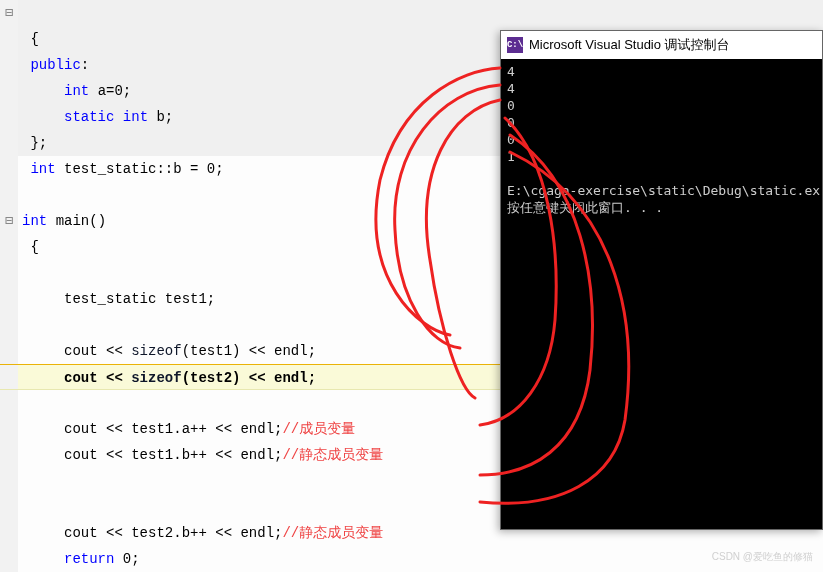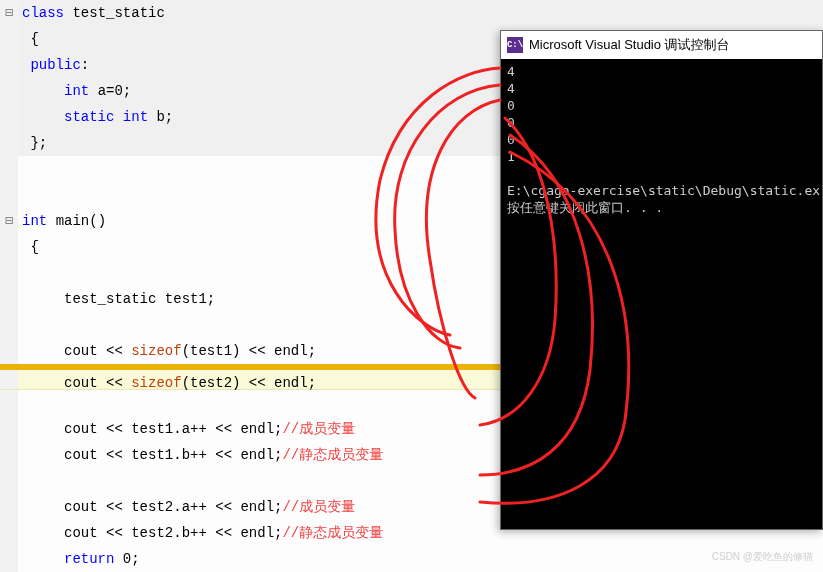--- a/index.html
+++ b/index.html
@@ -35,27 +35,28 @@
       user-select: none;
     }
     .code {
       padding-left: 4px;
     }
     .highlight-block {
       background: #f0f0f0;
     }
     .highlight-line {
       background: #fafad8;
-      border-top: 6px solid #eab308;
+      border-top: 1px solid #eab308;
       border-bottom: 1px solid #e8e8b0;
+      font-weight: bold;
     }
     .kw { color: #0000ff; }
     .op { color: #000; }
     .ident { color: #000; }
-    .func { color: #c2410c; }
+    .func { color: #0f172a; }
     .comment { color: #ef4444; }
     .console-window {
       position: absolute;
       left: 500px;
       top: 30px;
       width: 323px;
       height: 500px;
       background: #000;
       border: 1px solid #666;
       box-shadow: -2px 2px 8px rgba(0,0,0,0.3);
@@ -106,40 +107,40 @@
       bottom: 8px;
       color: rgba(200,200,200,0.85);
       font-family: "Microsoft YaHei", sans-serif;
       font-size: 10px;
     }
   </style>
 </head>
 <body>
 
 <div class="editor" id="editor">
-    <div class="code-line highlight-block"><div class="gutter">⊟</div><div class="code"><span class="kw">class</span><span class="op"> </span><span class="ident">test_static</span></div></div>
+    <div class="code-line highlight-block"><div class="gutter">⊟</div></div>
     <div class="code-line highlight-block"><div class="gutter"></div><div class="code"><span class="op"> {</span></div></div>
     <div class="code-line highlight-block"><div class="gutter"></div><div class="code"><span class="kw"> public</span><span class="op">:</span></div></div>
     <div class="code-line highlight-block"><div class="gutter"></div><div class="code"><span class="op">     </span><span class="kw">int</span><span class="op"> a=0;</span></div></div>
     <div class="code-line highlight-block"><div class="gutter"></div><div class="code"><span class="op">     </span><span class="kw">static int</span><span class="op"> b;</span></div></div>
     <div class="code-line highlight-block"><div class="gutter"></div><div class="code"><span class="op"> };</span></div></div>
-    <div class="code-line"><div class="gutter"></div></div>
+    <div class="code-line"><div class="gutter"></div><div class="code"><span class="op"> </span><span class="kw">int</span><span class="op"> test_static::b = 0;</span></div></div>
     <div class="code-line"><div class="gutter"></div><div class="code"><span class="op"></span></div></div>
     <div class="code-line"><div class="gutter">⊟</div><div class="code"><span class="kw">int</span><span class="op"> </span><span class="ident">main</span><span class="op">()</span></div></div>
     <div class="code-line"><div class="gutter"></div><div class="code"><span class="op"> {</span></div></div>
     <div class="code-line"><div class="gutter"></div><div class="code"><span class="op"></span></div></div>
     <div class="code-line"><div class="gutter"></div><div class="code"><span class="op">     test_static test1;</span></div></div>
     <div class="code-line"><div class="gutter"></div></div>
     <div class="code-line"><div class="gutter"></div><div class="code"><span class="op">     cout &lt;&lt; </span><span class="func">sizeof</span><span class="op">(test1) &lt;&lt; endl;</span></div></div>
     <div class="code-line highlight-line"><div class="gutter"></div><div class="code"><span class="op">     cout &lt;&lt; </span><span class="func">sizeof</span><span class="op">(test2) &lt;&lt; endl;</span></div></div>
     <div class="code-line"><div class="gutter"></div><div class="code"><span class="op"></span></div></div>
     <div class="code-line"><div class="gutter"></div><div class="code"><span class="op">     cout &lt;&lt; test1.a++ &lt;&lt; endl;</span><span class="comment">//成员变量</span></div></div>
     <div class="code-line"><div class="gutter"></div><div class="code"><span class="op">     cout &lt;&lt; test1.b++ &lt;&lt; endl;</span><span class="comment">//静态成员变量</span></div></div>
     <div class="code-line"><div class="gutter"></div><div class="code"><span class="op"></span></div></div>
-    <div class="code-line"><div class="gutter"></div><div class="code"><span class="op">     cout &lt;&lt; test2.a++ &lt;&lt; endl;</span><span class="comment">//成员变量</span></div></div>
+    <div class="code-line"><div class="gutter"></div></div>
     <div class="code-line"><div class="gutter"></div><div class="code"><span class="op">     cout &lt;&lt; test2.b++ &lt;&lt; endl;</span><span class="comment">//静态成员变量</span></div></div>
     <div class="code-line"><div class="gutter"></div><div class="code"><span class="op">     </span><span class="kw">return</span><span class="op"> 0;</span></div></div>
   </div>
 
 <div class="console-window">
   <div class="console-titlebar">
     <span class="console-icon">C:\</span>
     <span class="console-title">Microsoft Visual Studio 调试控制台</span>
   </div>
   <div class="console-body" id="console-body">4

